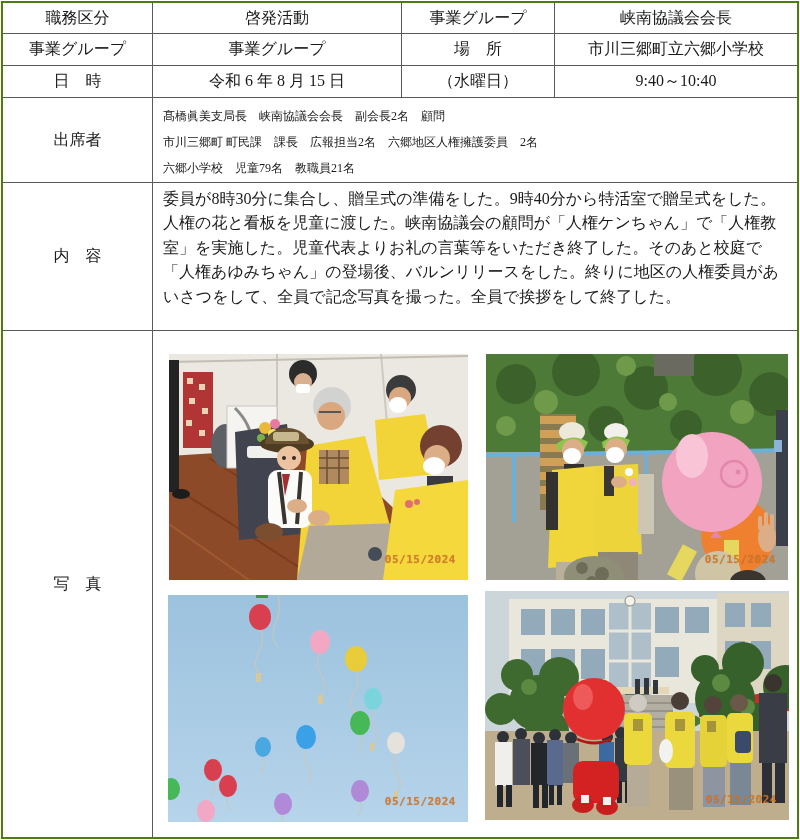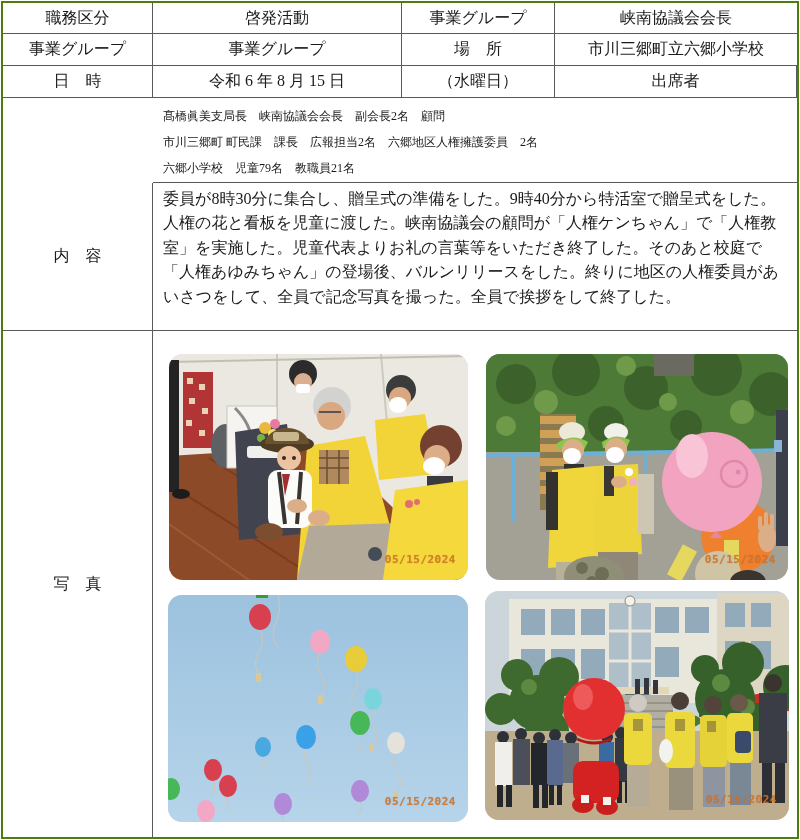--- a/index.html
+++ b/index.html
@@ -41,21 +41,20 @@
   .content-text   { padding: 4px 6px 0 10px; line-height: 24.4px; font-size: 16px; }
 
   .photo-cell {
     position: relative;
     display: block;
   }
   .photo-frame {
     position: absolute;
     overflow: hidden;
     background: #dddddd;
-    border-radius: 14px;
   }
   .photo-frame svg { display: block; width: 100%; height: 100%; }
   #photo1 { left: 16px;  top: 23px;  width: 299px; height: 226px; }
   #photo2 { left: 333px; top: 23px;  width: 302px; height: 226px; }
   #photo3 { left: 15px;  top: 264px; width: 300px; height: 227px; }
   #photo4 { left: 332px; top: 260px; width: 304px; height: 229px; }
   .ts {
     position: absolute;
     right: 12px;
     bottom: 14px;
@@ -80,20 +79,21 @@
     <div class="cell last-col">峡南協議会会長</div>
 
     <div class="cell">事業グループ</div>
     <div class="cell">事業グループ</div>
     <div class="cell">場　所</div>
     <div class="cell last-col">市川三郷町立六郷小学校</div>
 
     <div class="cell">日　時</div>
     <div class="cell">令和 6 年 8 月 15 日</div>
     <div class="cell">（水曜日）</div>
+    <div class="cell last-col">9:40～10:40</div>
 
     <div class="cell">出席者</div>
     <div class="cell span3 last-col left">
       <div class="attendees-text">
         <div>髙橋眞美支局長　峡南協議会会長　副会長2名　顧問</div>
         <div>市川三郷町 町民課　課長　広報担当2名　六郷地区人権擁護委員　2名</div>
         <div>六郷小学校　児童79名　教職員21名</div>
       </div>
     </div>
 

